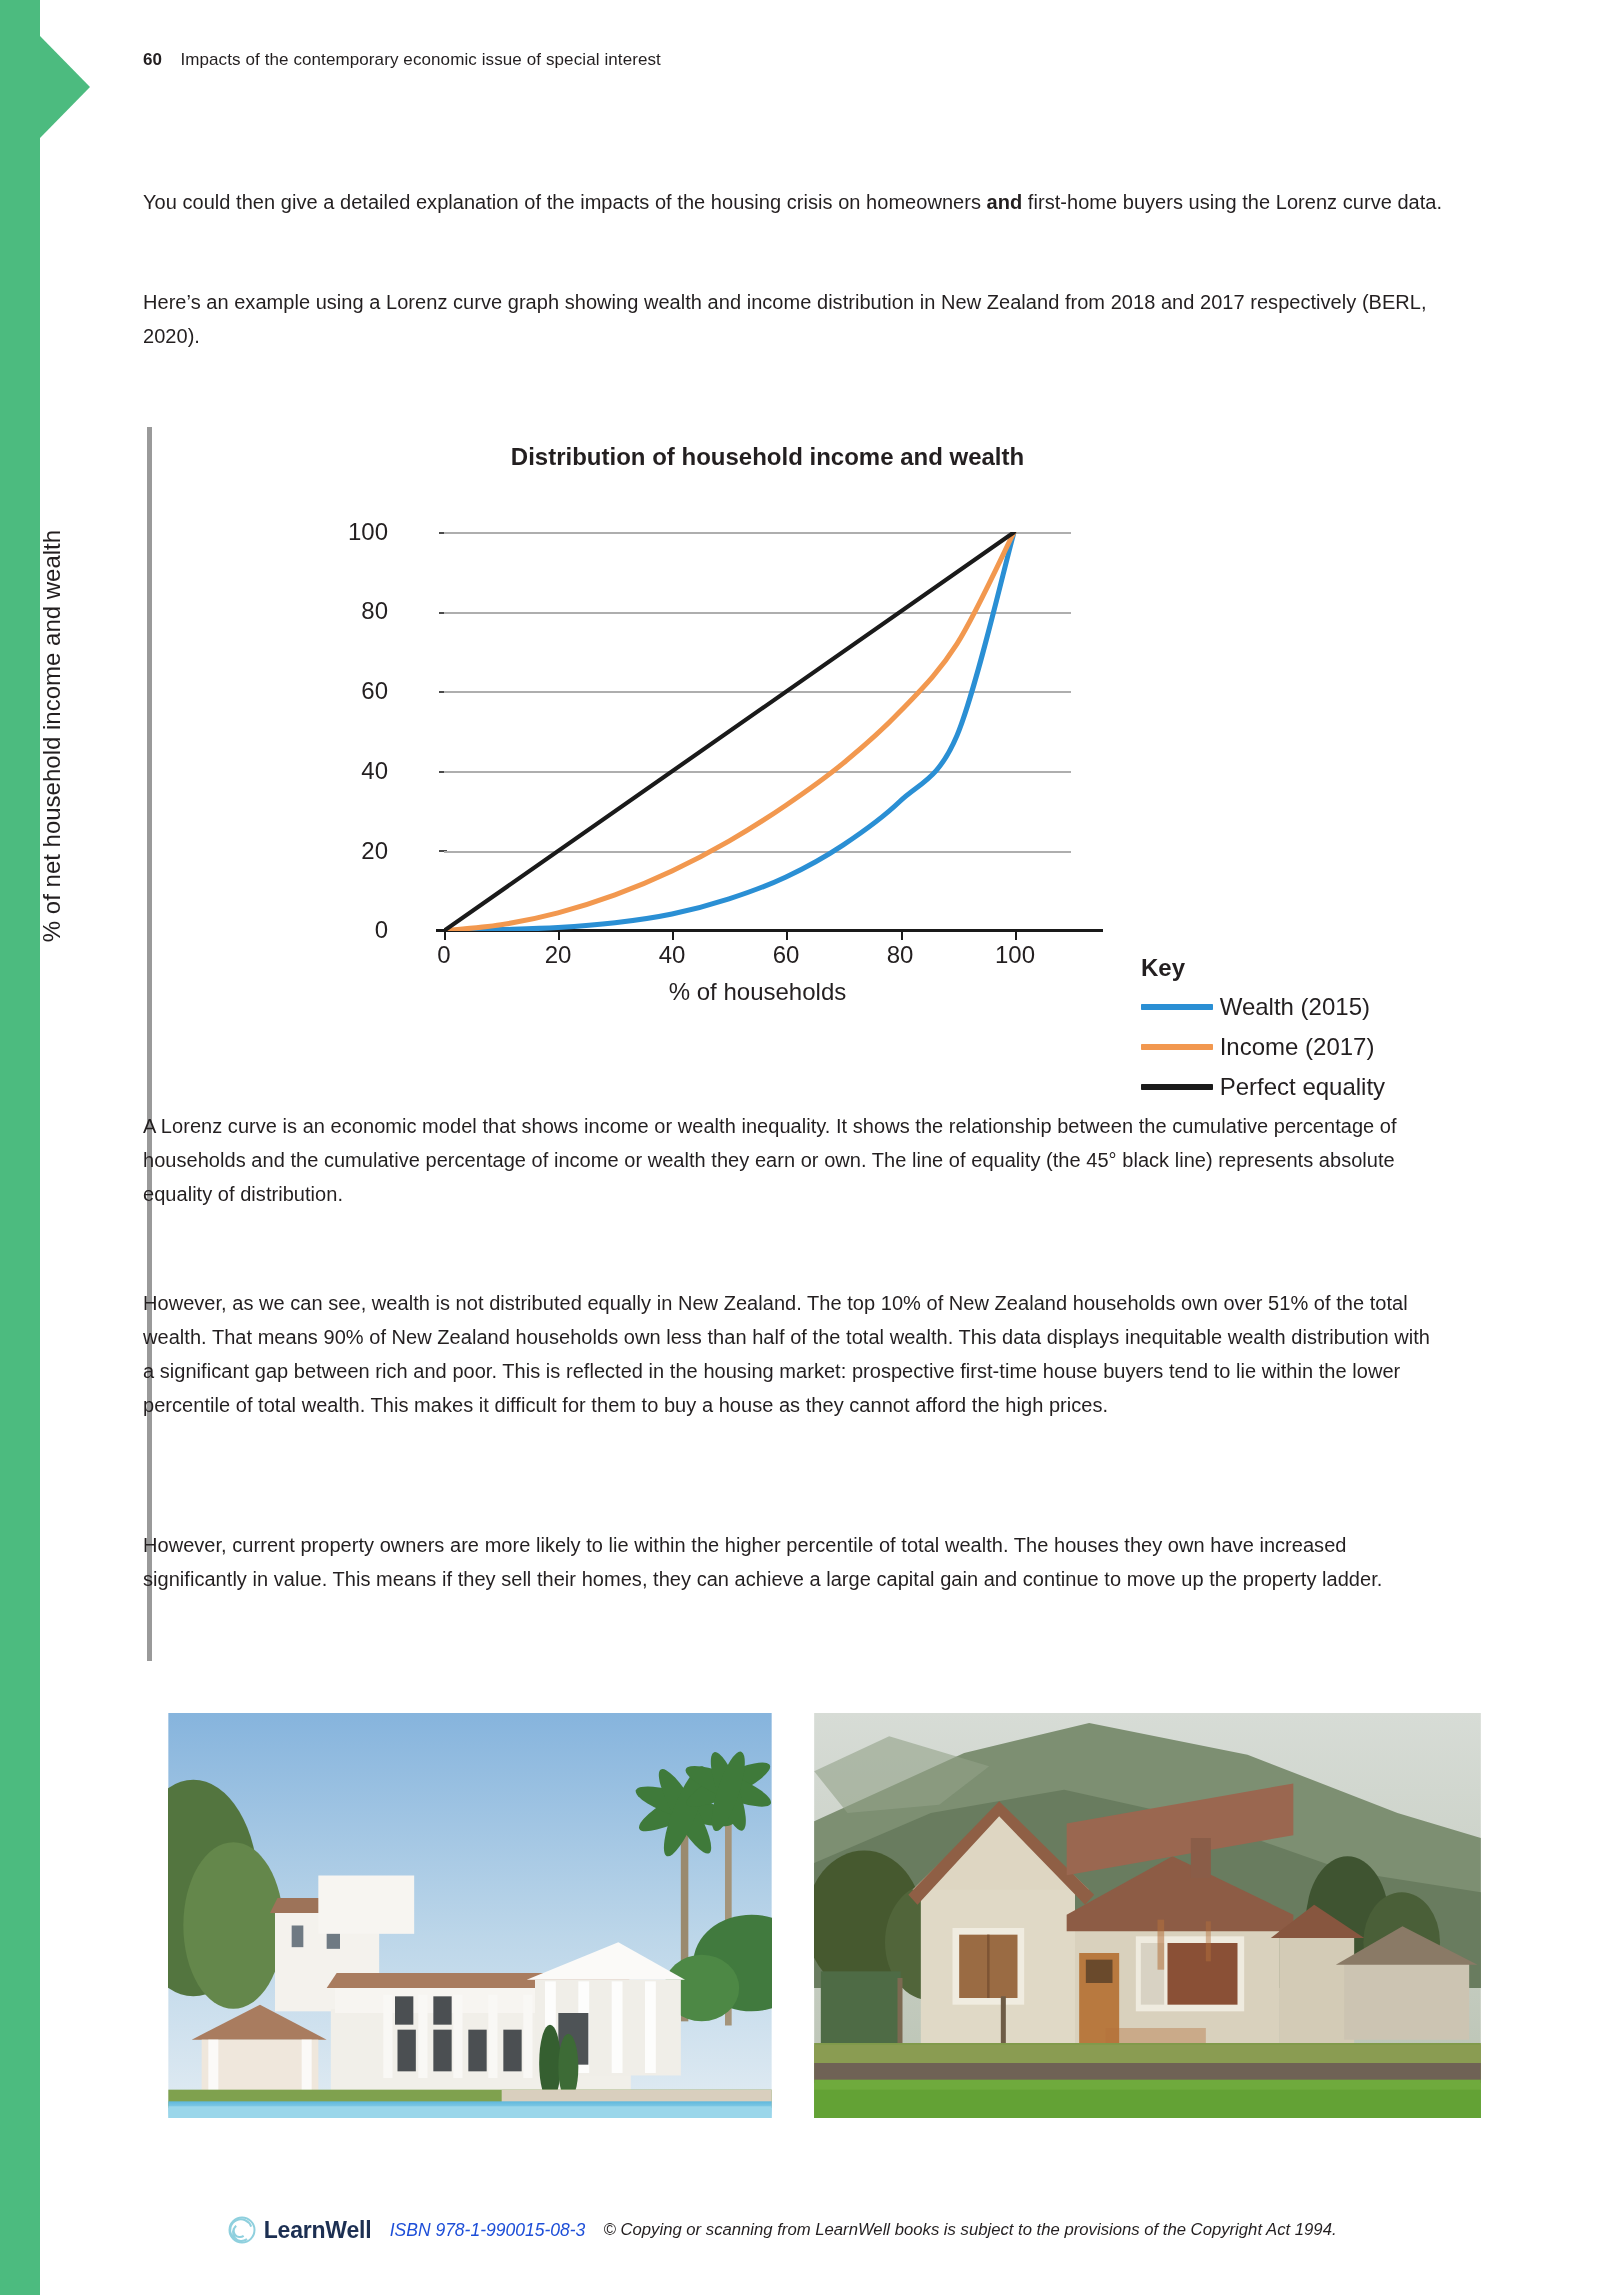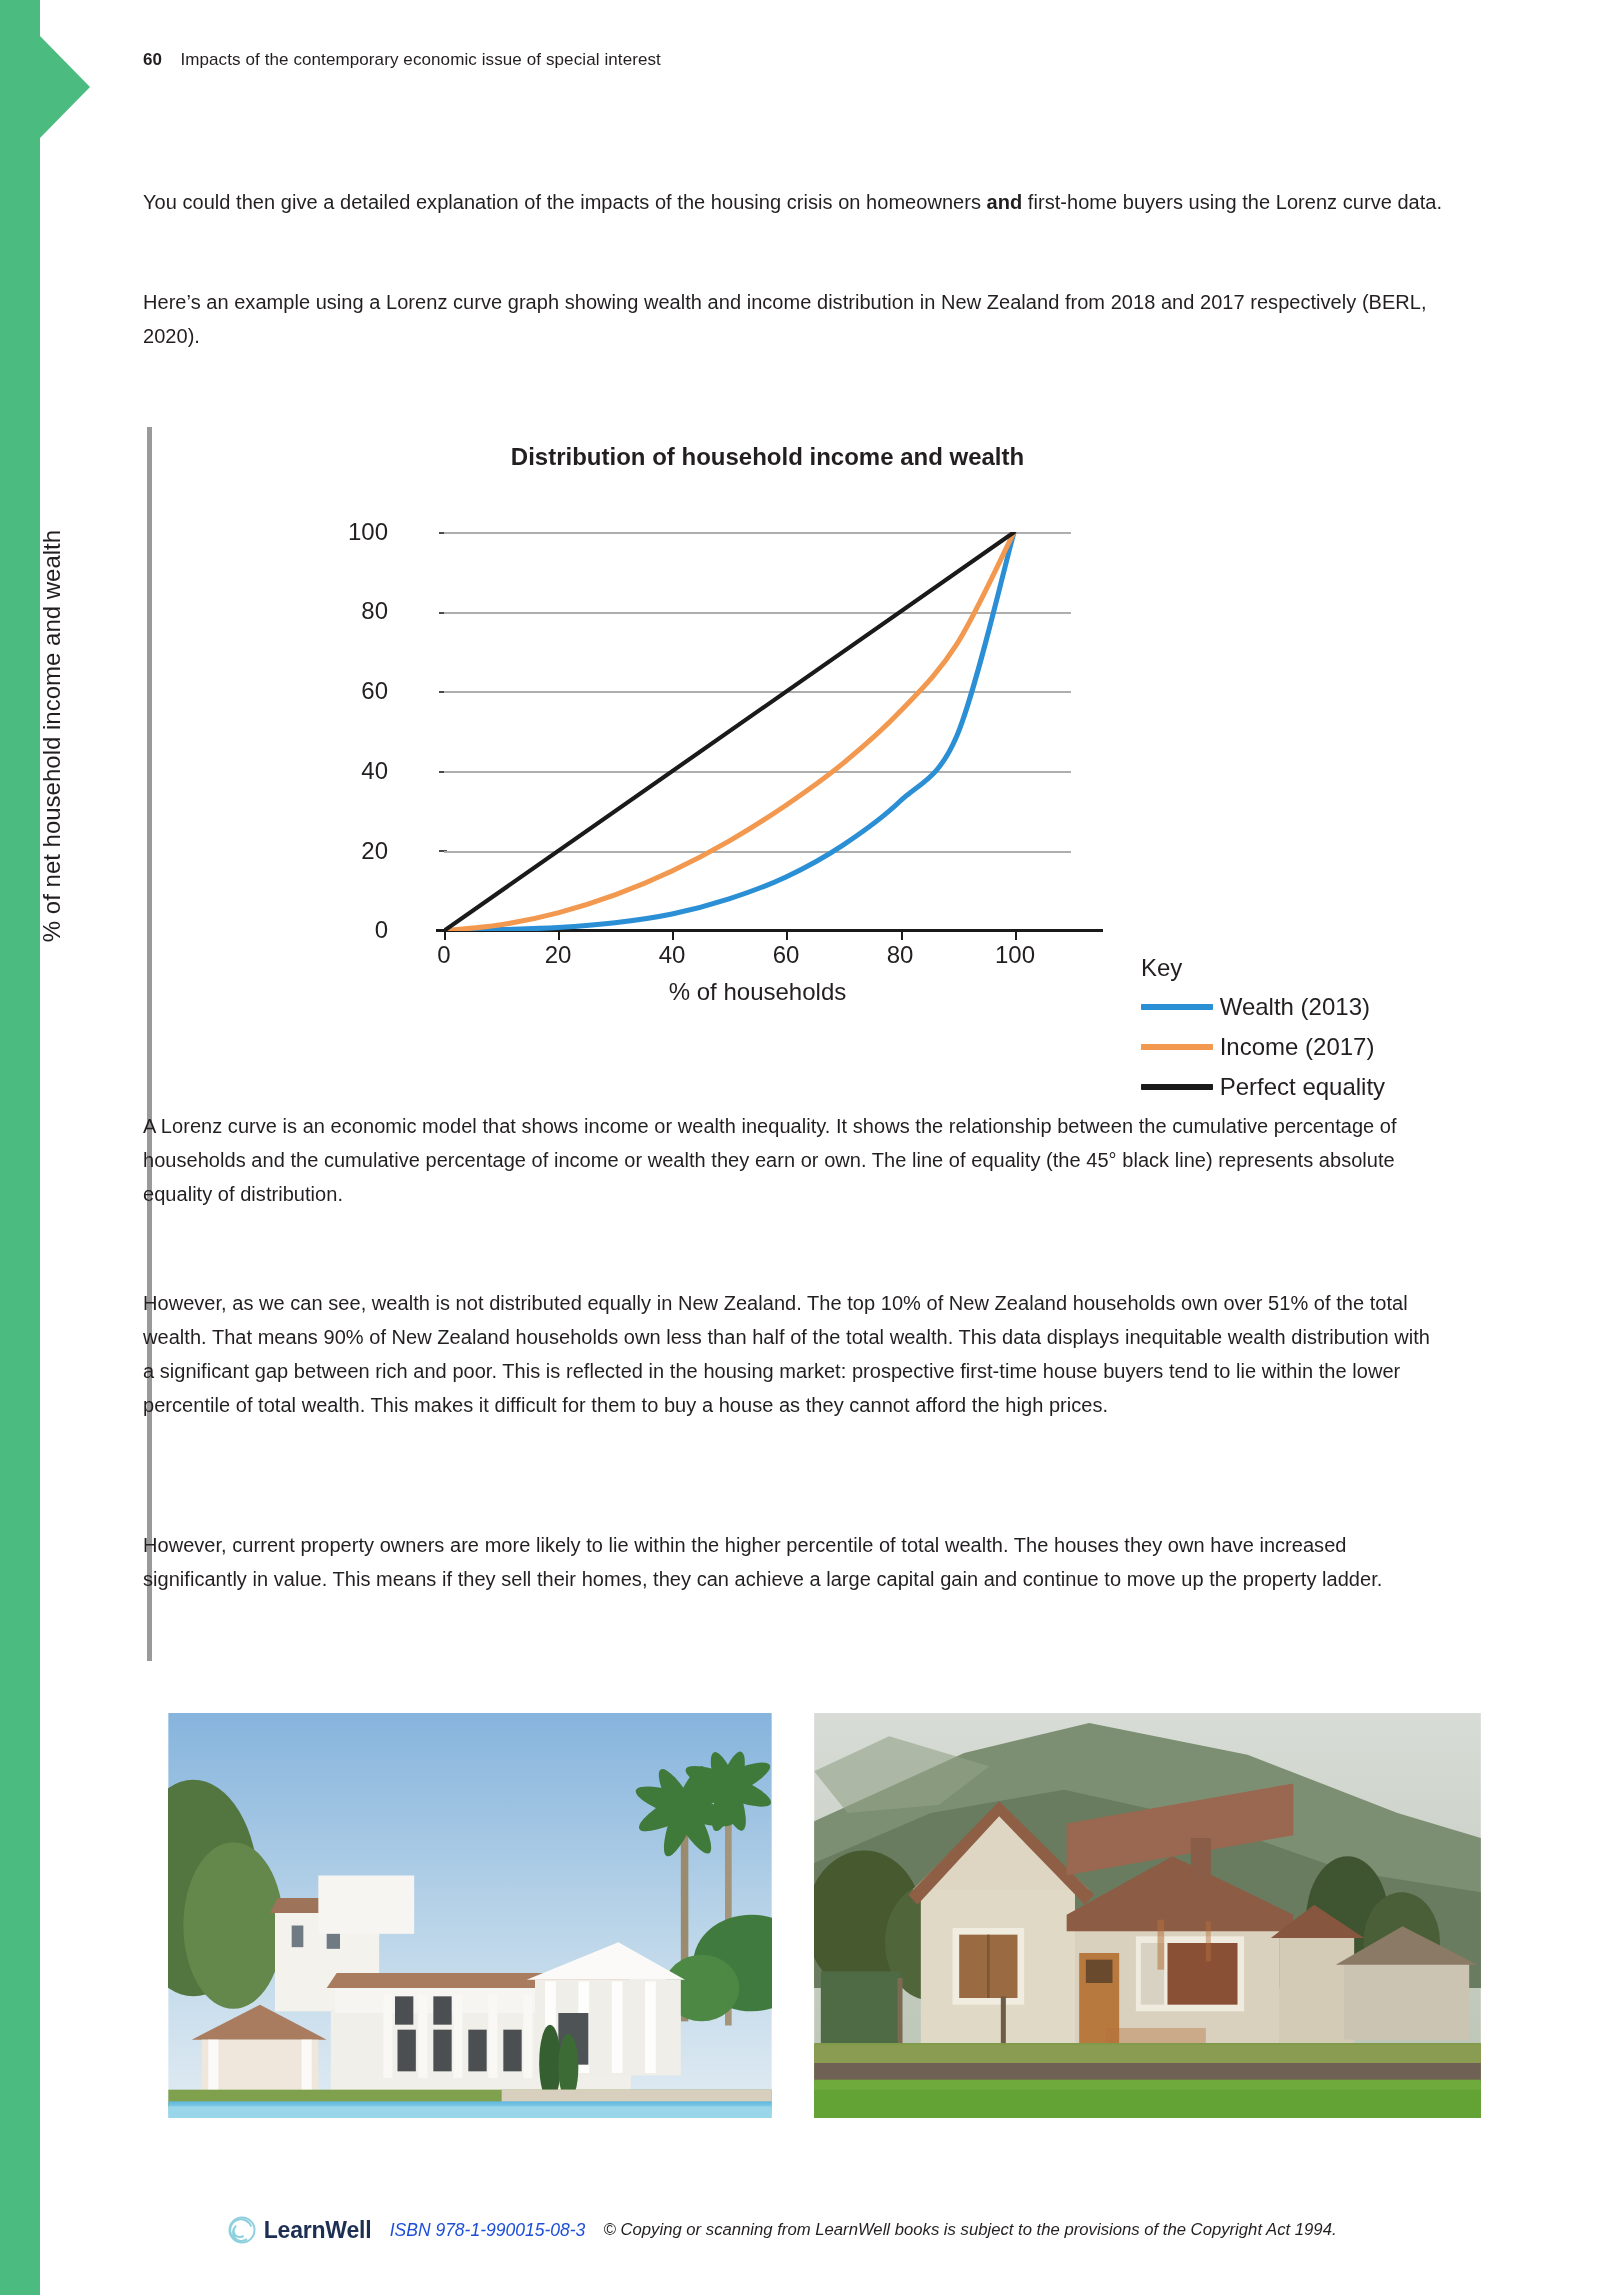--- a/index.html
+++ b/index.html
@@ -106,21 +106,21 @@
   .xlabel {
     position:absolute; left:444px; top:544px;
     width:627px; text-align:center;
     font-size:24px;
   }
 
   
   .key {
     position:absolute; left:1141px; top:520px;
   }
-  .key-title { font-size:24px; font-weight:normal; margin-bottom:5px; }
+  .key-title { font-size:24px; font-weight:bold; margin-bottom:5px; }
   .key-row { display:flex; align-items:center; height:40px; }
   .key-swatch { width:72px; height:5.8px; margin-right:6.7px; flex:none; border-radius:0.8px; }
   .key-label { font-size:24px; white-space:nowrap; }
 
   
   .photo { position:absolute; overflow:hidden; }
   .photo-left  { left:168px; top:1713px; width:604px; height:405px; }
   .photo-right { left:814px; top:1713px; width:667px; height:405px; }
   .photo svg { display:block; }
 
@@ -206,21 +206,21 @@
   <div class="xtick" style="left:850px;">80</div>
   <div class="xtick" style="left:965px;">100</div>
 
   <div class="xlabel">% of households</div>
 
   <div class="key">
     <div class="key-title">Key</div>
     <div id="legend-rows">
         <div class="key-row">
           <span class="key-swatch" style="background: rgb(42, 143, 212);"></span>
-          <span class="key-label">Wealth (2013)</span>
+          <span class="key-label">Wealth (2015)</span>
         </div>
         <div class="key-row">
           <span class="key-swatch" style="background: rgb(242, 152, 79);"></span>
           <span class="key-label">Income (2017)</span>
         </div>
         <div class="key-row">
           <span class="key-swatch" style="background: rgb(26, 26, 26);"></span>
           <span class="key-label">Perfect equality</span>
         </div>
       </div>

